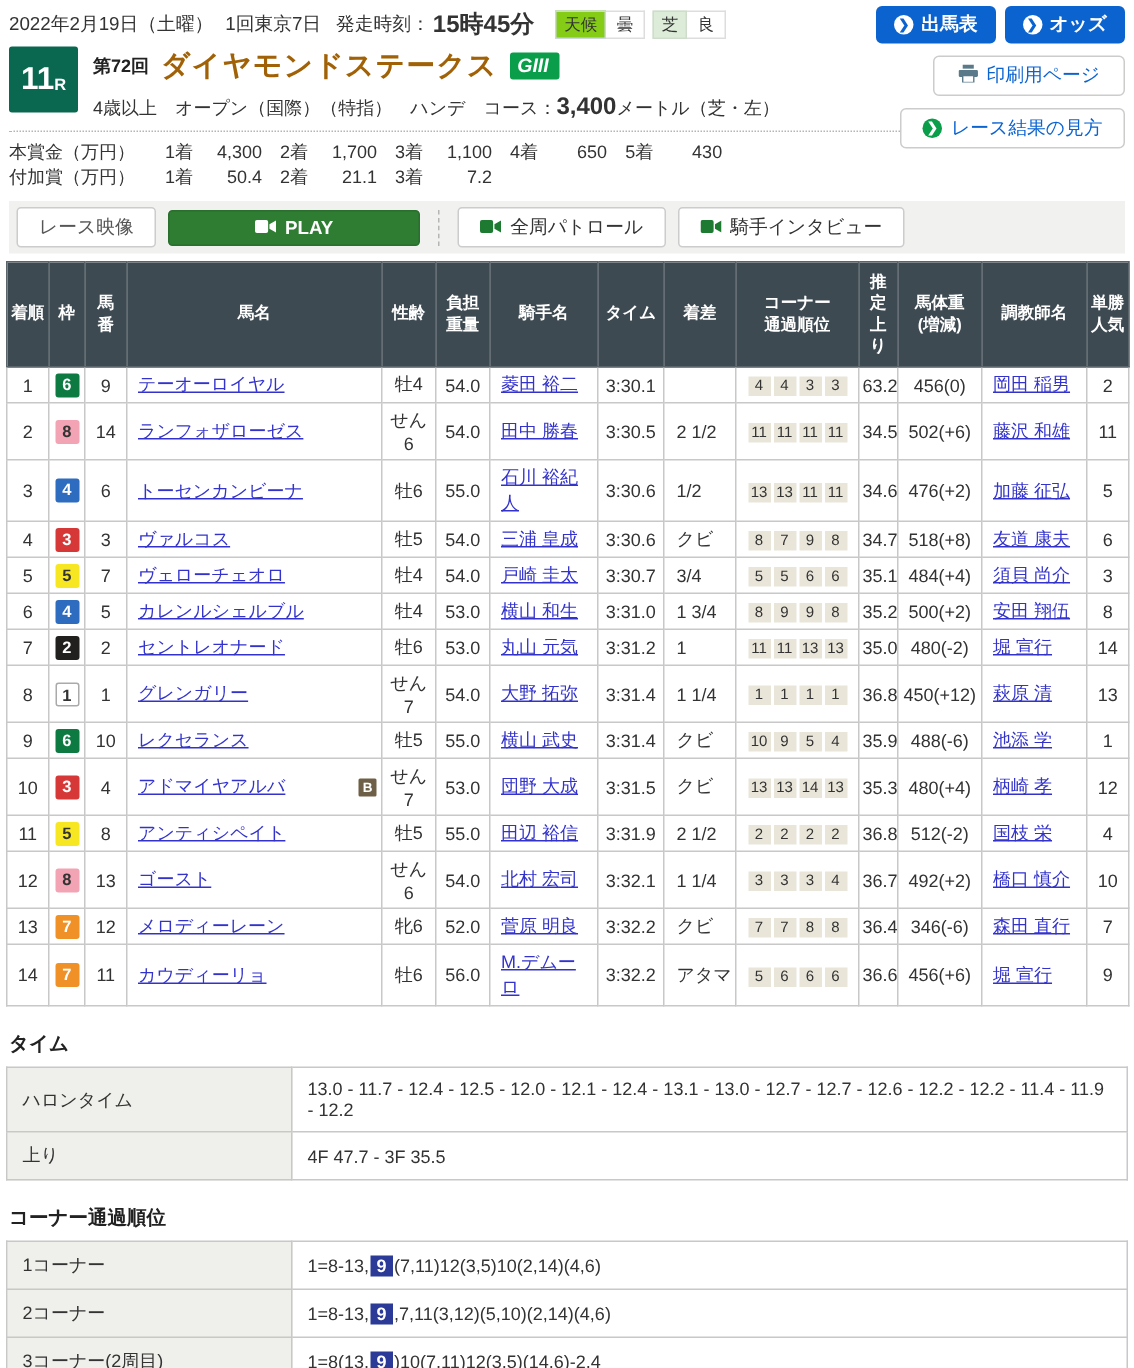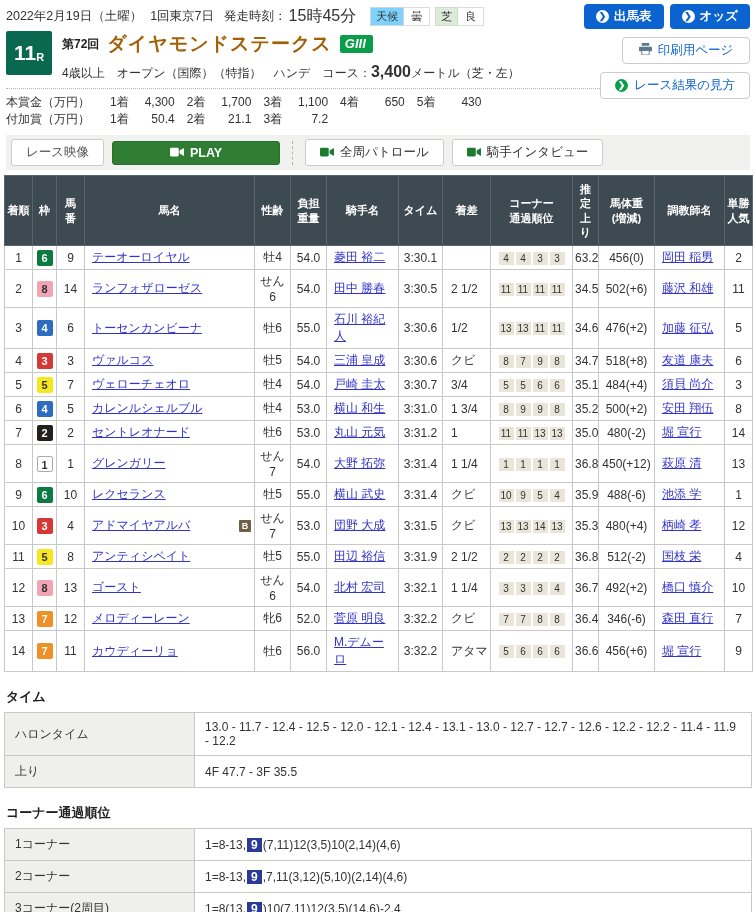--- a/index.html
+++ b/index.html
@@ -4,24 +4,24 @@
 <style>
   * { box-sizing: border-box; margin: 0; padding: 0; }
   html,body { width: 756px; background:#fff; }
   body { font-family: "Liberation Sans", "DejaVu Sans", sans-serif; color:#333; font-size:12px; height:912px; overflow:hidden; }
   a { text-decoration: underline; cursor: pointer; }
   .page { position: relative; width:756px; }
 
   
   .topzone { position: relative; padding: 4px 6px 0 6px; }
   .topbar { display:flex; align-items:center; gap:8px; height:24px; font-size:12.5px; color:#333; }
-  .start-time { font-size:16px; font-weight:normal; }
+  .start-time { font-size:16px; font-weight:bold; }
   .cond-badges { display:flex; align-items:center; margin-left:6px; }
   .blab { padding:1px 5px; font-size:11px; border:1px solid #ccd8dd; }
-  .blab.sky { background:#7dd3fc; }
+  .blab.sky { background:#84cc16; }
   .blab.grass { background:#ddecd9; border-color:#cfdccb; }
   .bval { padding:1px 7px; font-size:11px; background:#fff; border:1px solid #ddd; border-left:none; margin-right:5px; }
 
   .racehead { display:flex; align-items:flex-start; gap:10px; margin-top:3px; }
   .rnum { width:46px; height:44px; background:#0a6850; color:#fff; display:flex; align-items:center; justify-content:center; font-weight:bold; border-radius:2px; }
   .rnum .n { font-size:21px; }
   .rnum .r { font-size:11px; margin-top:7px; }
   .rtl { display:flex; align-items:center; gap:8px; }
   .redition { font-size:12px; font-weight:bold; color:#222; }
   .rtitle { font-size:19px; font-weight:bold; color:#a16207; letter-spacing:1px; }

